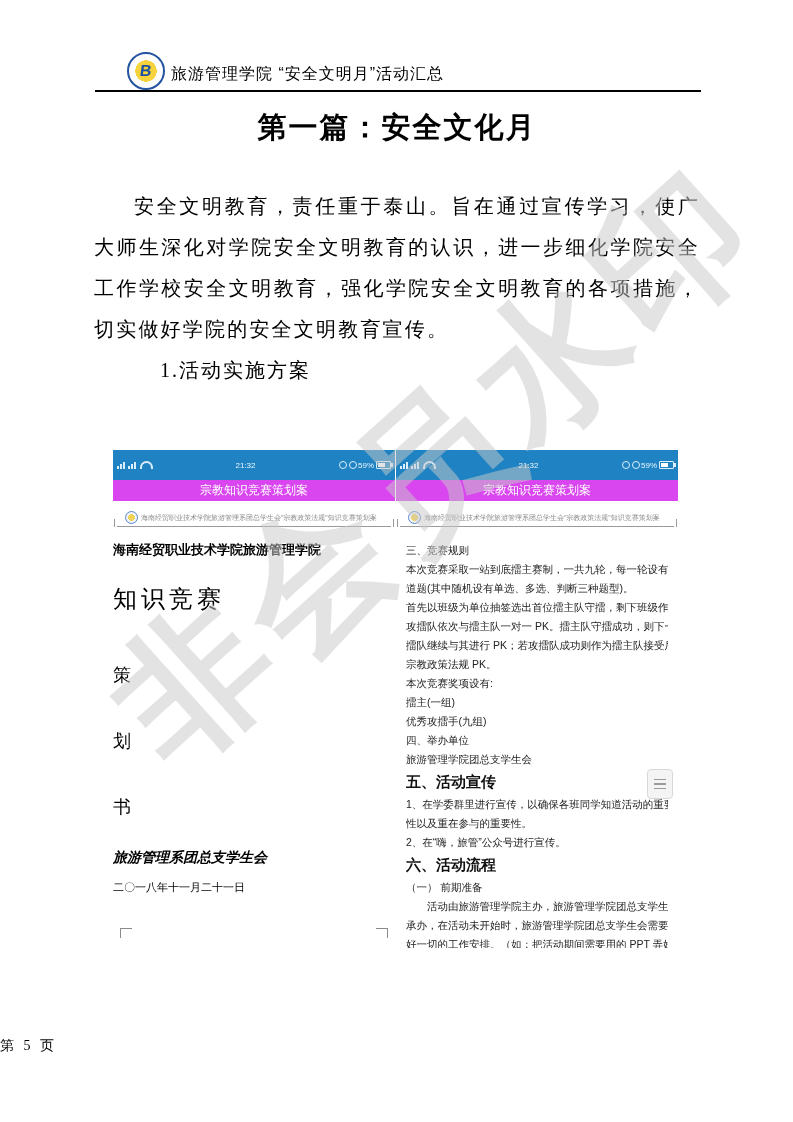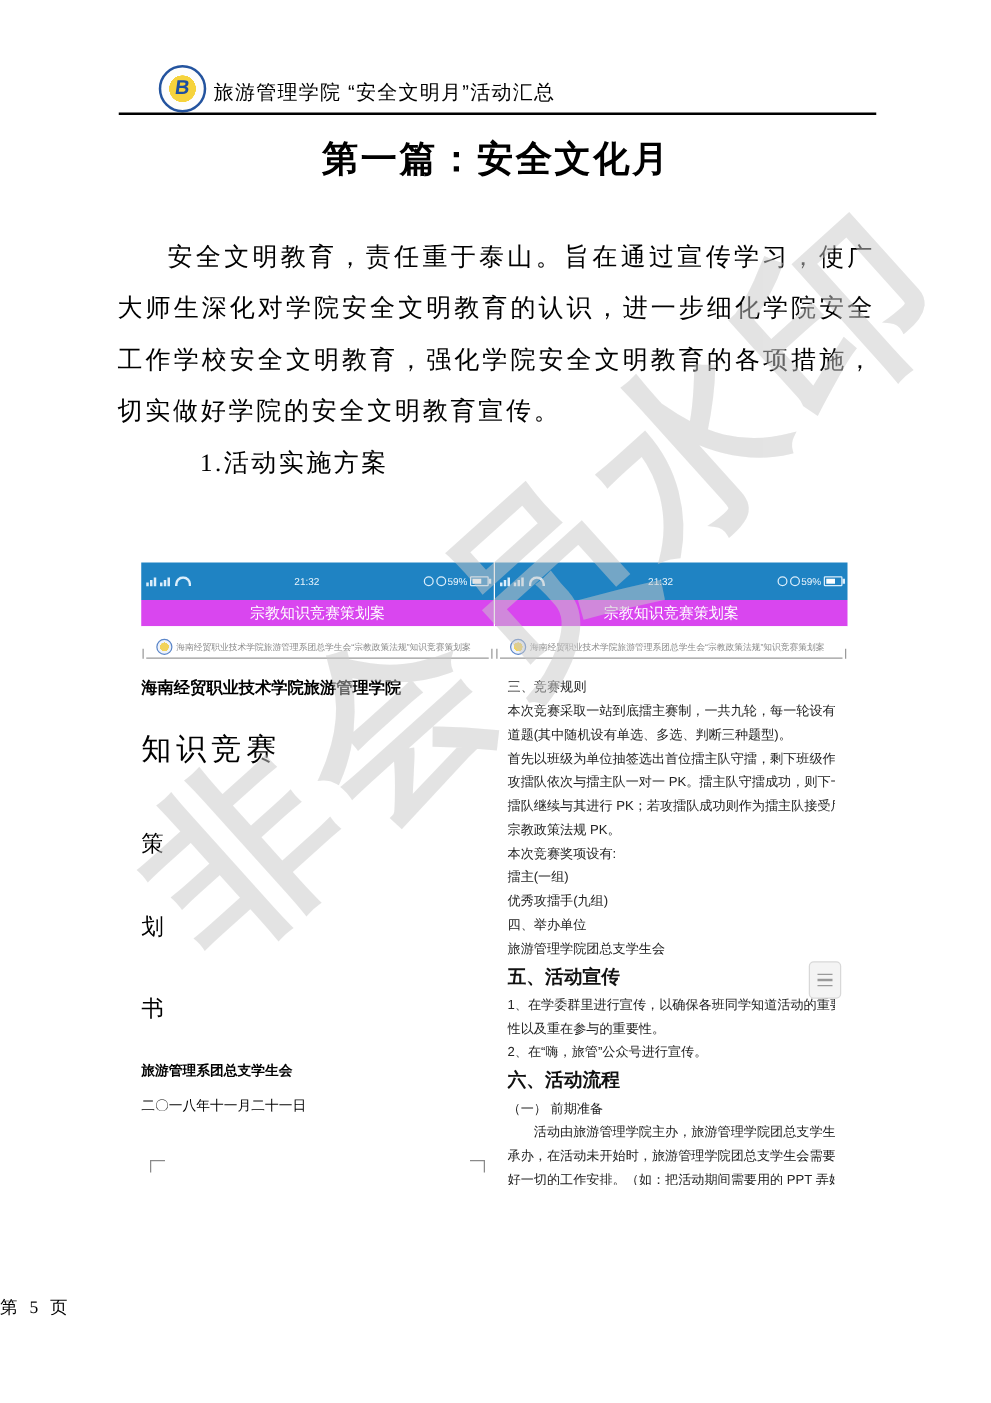--- a/index.html
+++ b/index.html
@@ -58,21 +58,21 @@
   .corner-bl,.corner-br{position:absolute;bottom:10px;width:11px;height:9px;}
   .corner-bl{left:7px;border-left:1px solid #8a8a8a;border-top:1px solid #8a8a8a;}
   .corner-br{right:7px;border-right:1px solid #8a8a8a;border-top:1px solid #8a8a8a;}
   
   .cov{text-align:left;}
   .cov .t1{margin-top:40px;font-size:13px;font-weight:bold;}
   .cov .t2{margin-top:25px;font-size:13px;font-weight:bold;}
   .cov .t3{margin-top:24px;font-size:24px;letter-spacing:4px;}
   .cov .vch{font-size:18px;}
   .cov .v1{margin-top:48px;}.cov .v2{margin-top:42px;}.cov .v3{margin-top:42px;}
-  .cov .org{margin-top:30px;font-size:11px;font-weight:bold;}
+  .cov .org{margin-top:30px;font-size:14px;font-weight:bold;font-style:italic;}
   .cov .date{margin-top:13px;font-size:11px;}
   
   .rules{position:absolute;left:10px;right:10px;top:40px;color:#222;}
   .rl{font-size:10.5px;line-height:19px;white-space:nowrap;overflow:hidden;}
   .rl.h{font-size:15px;font-weight:bold;line-height:26px;color:#111;}
   .fab-menu{position:absolute;right:5px;top:268px;width:24px;height:28px;background:#f4f4f4;
     border:1px solid #d8d8d8;border-radius:4px;display:flex;flex-direction:column;
     align-items:center;justify-content:center;gap:3px;}
   .fab-menu i{display:block;width:12px;height:1.5px;background:#9a9a9a;}
   

